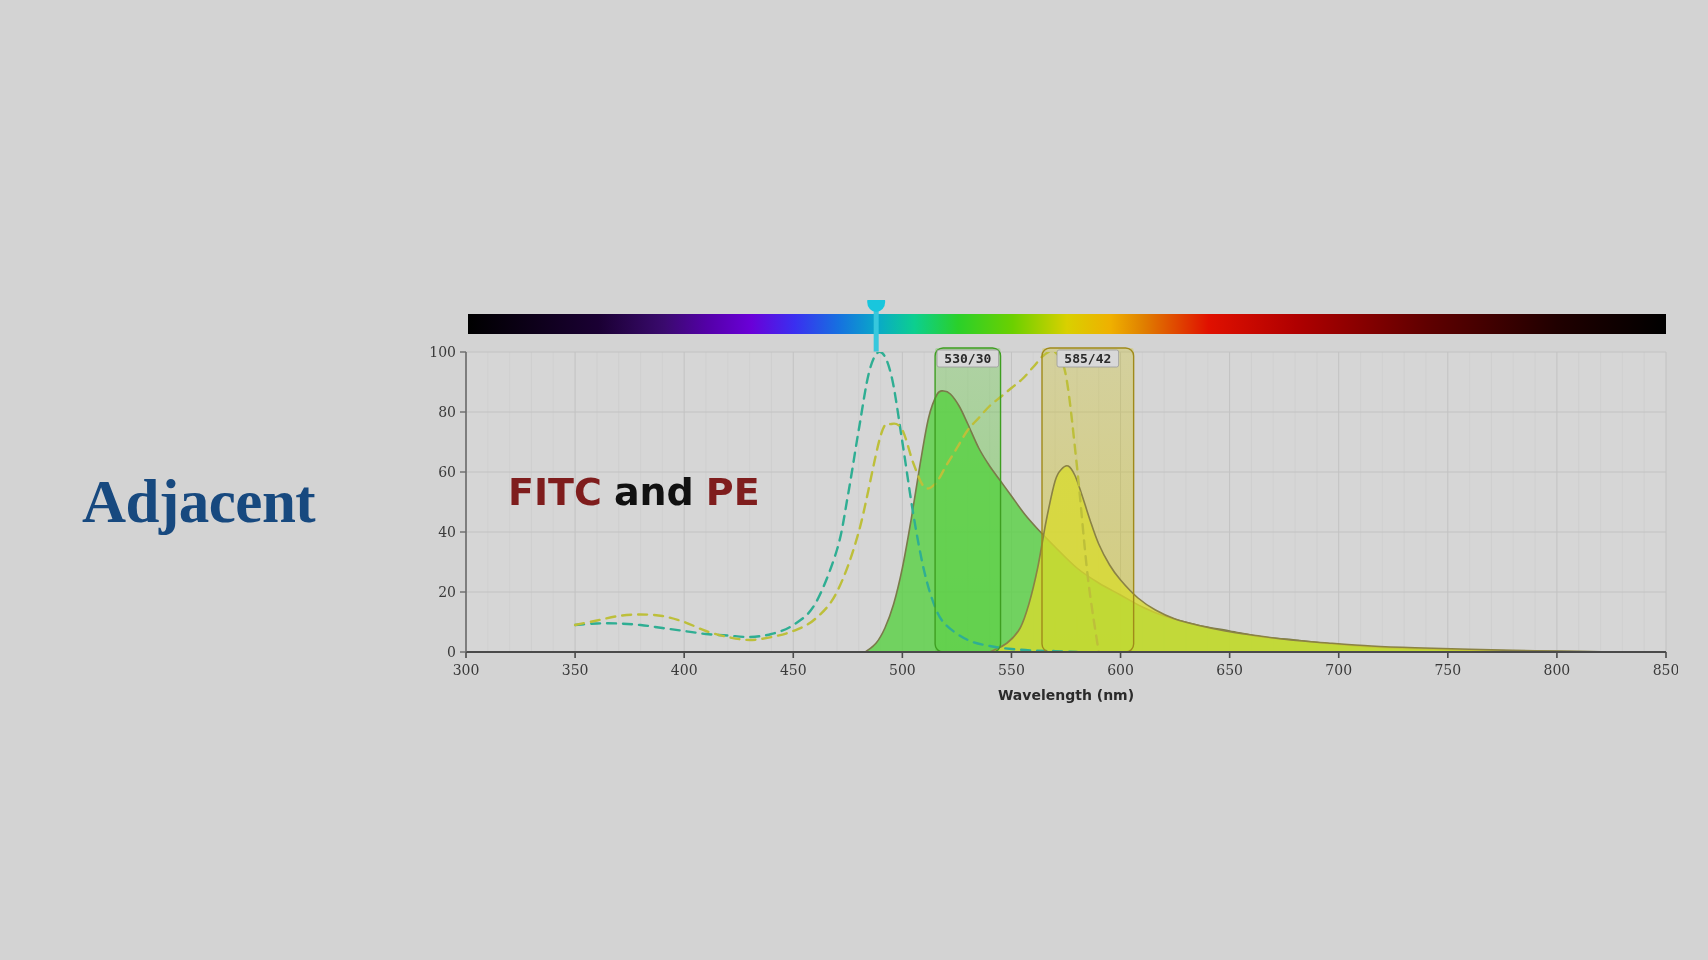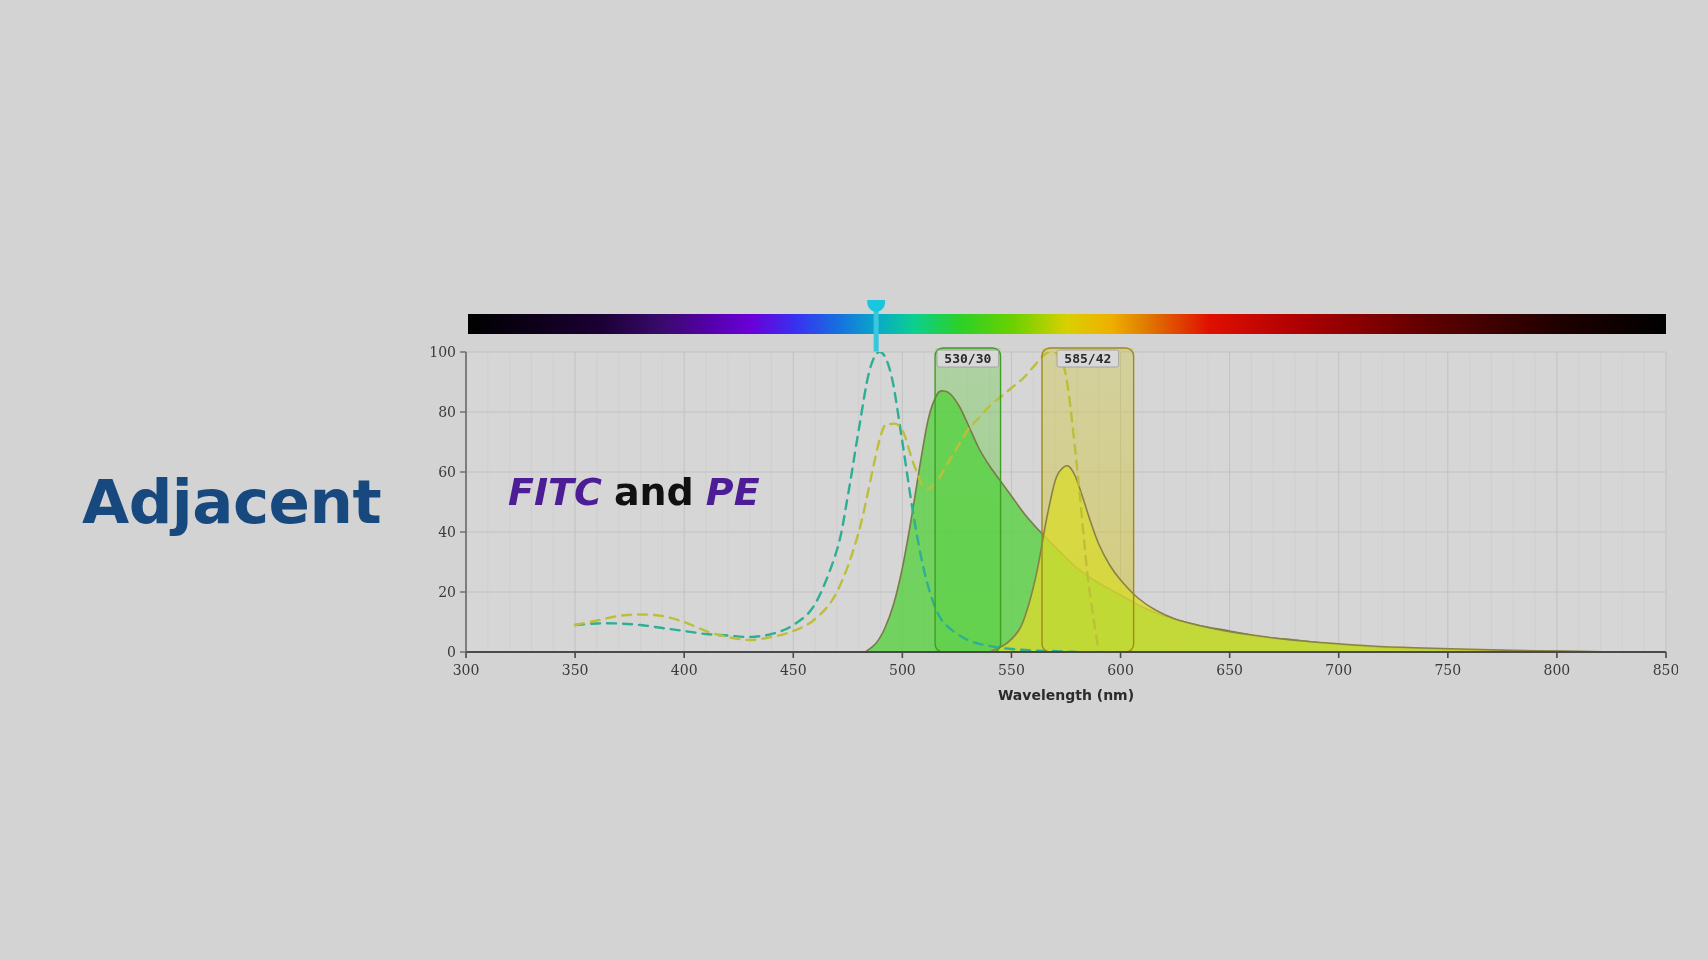--- a/index.html
+++ b/index.html
@@ -26,41 +26,41 @@
     left: 82px;
     top: 462px;
     width: 360px;
     color: #17497f;
     font-family: "DejaVu Sans", sans-serif;
     font-weight: 700;
     font-size: 61px;
     line-height: 1.32;
     letter-spacing: -0.5px;
   }
-  #headline .hl-line { display: block; white-space: nowrap; }
+  #headline .hl-line { display: block; white-space: nowrap; font-family: Liberation Serif, serif; }
 
   
   #chart-panel {
     position: absolute;
     left: 430px;
     top: 300px;
     width: 1248px;
     height: 420px;
   }
   #chart-svg { display: block; }
 
   
   .plot-caption {
     position: absolute;
     font-family: "DejaVu Sans", sans-serif;
     font-weight: 700;
     font-size: 38px;
     white-space: nowrap;
   }
-  .cap-blue { color: #4c1d95; font-style: italic; }
+  .cap-blue { color: #7f1d1d; }
   .cap-black { color: #111111; }
 </style>
 </head>
 <body>
 
 <div id="slide">
 
   <div id="headline">
     <span class="hl-line">Adjacent</span>
   </div>

